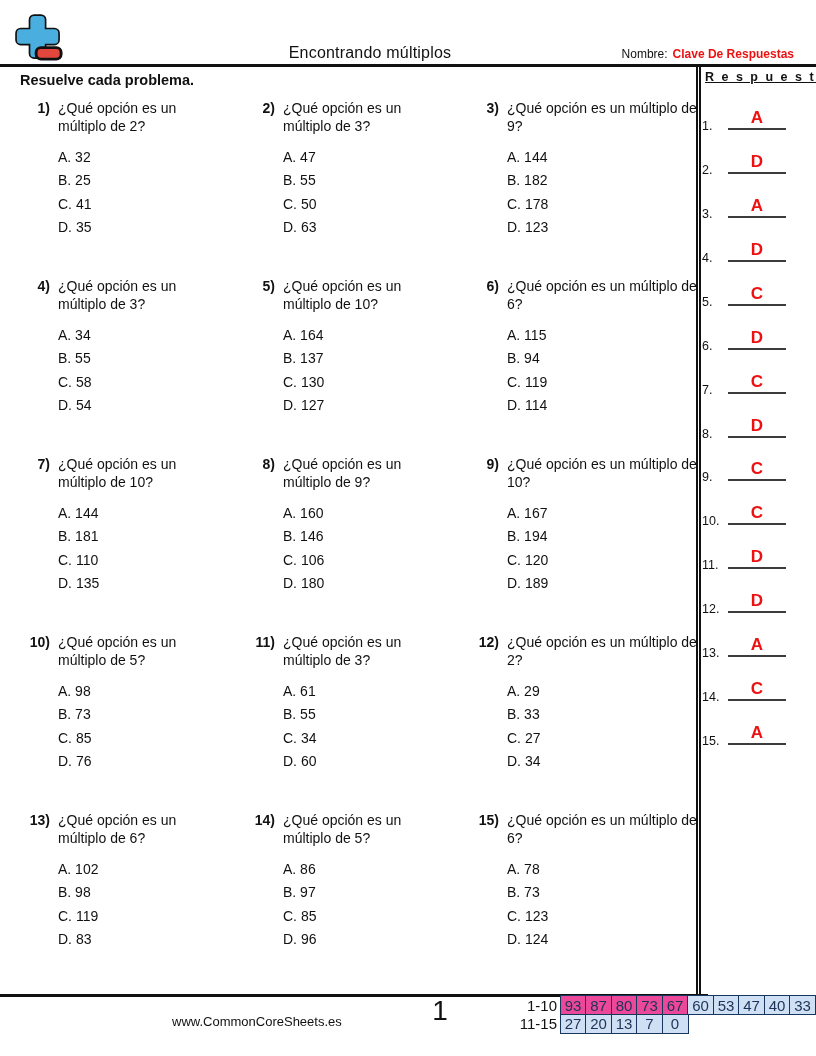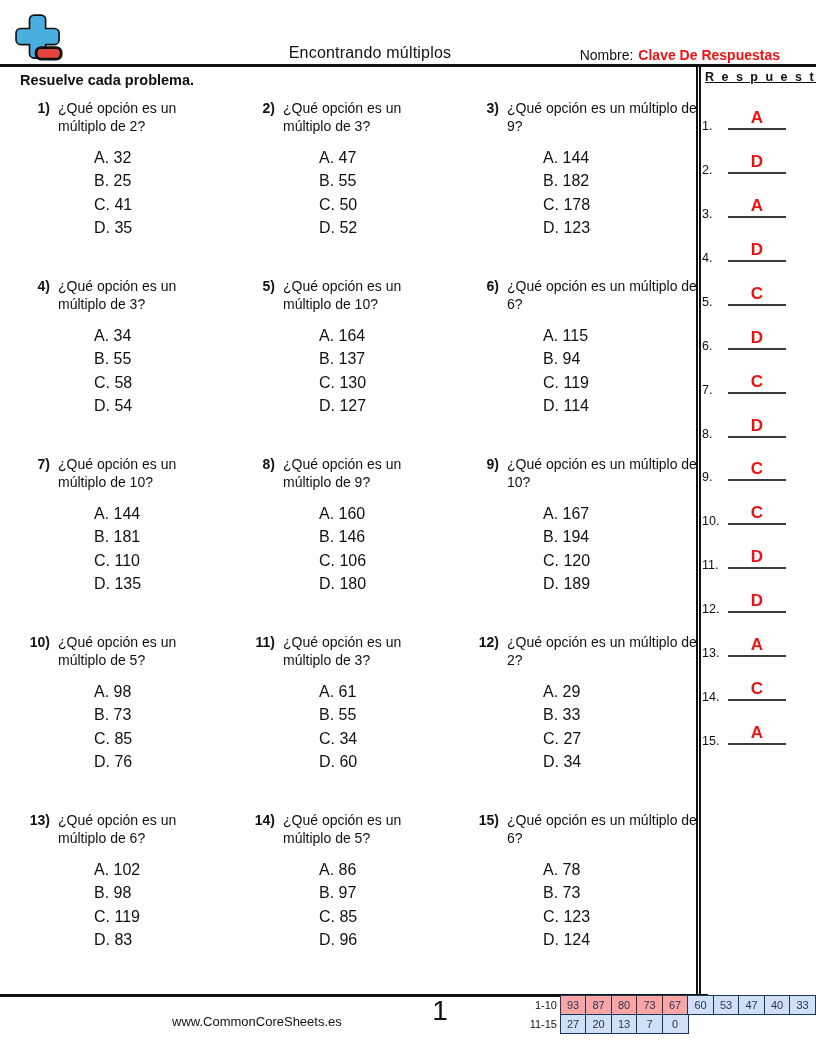--- a/index.html
+++ b/index.html
@@ -14,21 +14,21 @@
   html,body{margin:0;padding:0;background:#fff;}
   .page{
     position:relative;width:816px;height:1056px;background:#ffffff;
     font-family:"Liberation Sans","DejaVu Sans",sans-serif;color:var(--ink);
     overflow:hidden;
   }
   
   .logo{position:absolute;left:14px;top:13px;width:50px;height:50px;}
   .title{position:absolute;left:0;top:44px;width:740px;text-align:center;
     font-size:16px;letter-spacing:.2px;}
-  .name-line{position:absolute;top:47px;right:36px;font-size:14px;white-space:nowrap;}
+  .name-line{position:absolute;top:47px;right:22px;font-size:12px;white-space:nowrap;}
   .name-value{color:var(--red);font-weight:bold;margin-left:5px;}
   .header-rule{position:absolute;left:0;top:64px;width:816px;height:3px;background:var(--ink);}
   .instructions{position:absolute;left:20px;top:72px;font-size:14.5px;font-weight:bold;}
   
   .divider{position:absolute;left:696px;top:64px;width:5px;height:931px;
     border-left:2px solid var(--ink);border-right:2px solid var(--ink);box-sizing:border-box;}
   .resp-title{position:absolute;left:705px;top:70px;width:88px;font-size:12.5px;
     font-weight:bold;letter-spacing:2px;text-decoration:underline;white-space:nowrap;}
   .answers{position:absolute;left:702px;top:86px;width:88px;}
   .a-row{display:flex;align-items:flex-end;height:43.95px;}
@@ -37,38 +37,38 @@
   .a-letter{display:inline-block;font-weight:bold;font-size:17px;color:var(--red);
     line-height:1;padding-bottom:2px;}
   
   .qgrid{position:absolute;left:20px;top:100px;width:676px;display:grid;
     grid-template-columns:225px 224px 227px;grid-auto-rows:178px;}
   .q{display:flex;}
   .q-num{width:30px;flex:none;text-align:right;font-weight:bold;font-size:14px;
     line-height:17.5px;margin-right:8px;}
   .q-text{font-size:14px;line-height:17.5px;width:168px;}
   .q:nth-child(3n) .q-text{width:197px;}
-  .q-opts{margin-top:11px;font-size:16px;line-height:23.4px;margin-left:36px;}
+  .q-opts{margin-top:11px;font-size:14px;line-height:23.4px;}
   
   .footer-rule{position:absolute;left:0;top:994px;width:708px;height:3px;background:var(--ink);}
   .brand-box{position:absolute;left:23px;top:998px;width:142px;height:35px;background:var(--ink);}
   .brand-pill{position:absolute;left:3px;top:3px;right:3px;bottom:3px;background:#fff;
     border-radius:16px;display:flex;align-items:center;justify-content:center;
     font-weight:bold;font-size:18.5px;color:#000;}
   .site{position:absolute;left:172px;top:1014px;font-size:13px;}
   .page-num{position:absolute;left:420px;top:995px;width:40px;text-align:center;font-size:28px;}
-  .score-table{position:absolute;top:995px;right:0;font-size:11px;}
+  .score-table{position:absolute;top:995px;right:0;font-size:15px;}
   .s-row{display:flex;align-items:stretch;}
   .s-row2{margin-top:-1.5px;}
   .s-label{width:40px;flex:none;text-align:right;margin-right:4px;
     display:flex;align-items:center;justify-content:flex-end;}
   .cell{width:25px;height:18px;flex:none;box-sizing:content-box;
     border:1.5px solid var(--table-border);margin-left:-1.5px;
     display:flex;align-items:center;justify-content:center;
-    background:#fca5a5;color:var(--table-text);}
+    background:#ec4899;color:var(--table-text);}
   .cell:first-of-type{margin-left:0;}
   .cell.hl{background:var(--cell-hl);}
 </style>
 </head>
 <body>
 
 <div class="page">
 
   <svg class="logo" viewBox="0 0 52 52">
     <rect x="17" y="3" width="15" height="43" rx="4" fill="var(--logo-blue)" stroke="#111" stroke-width="3.5"></rect>
@@ -161,21 +161,21 @@
         </div>
       </div>
     <div class="q">
         <div class="q-num">2)</div>
         <div class="q-body">
           <div class="q-text">¿Qué opción es un múltiplo de 3?</div>
           <div class="q-opts">
             <div>A. 47</div>
             <div>B. 55</div>
             <div>C. 50</div>
-            <div>D. 52</div>
+            <div>D. 63</div>
           </div>
         </div>
       </div>
     <div class="q">
         <div class="q-num">3)</div>
         <div class="q-body">
           <div class="q-text">¿Qué opción es un múltiplo de 9?</div>
           <div class="q-opts">
             <div>A. 144</div>
             <div>B. 182</div>

